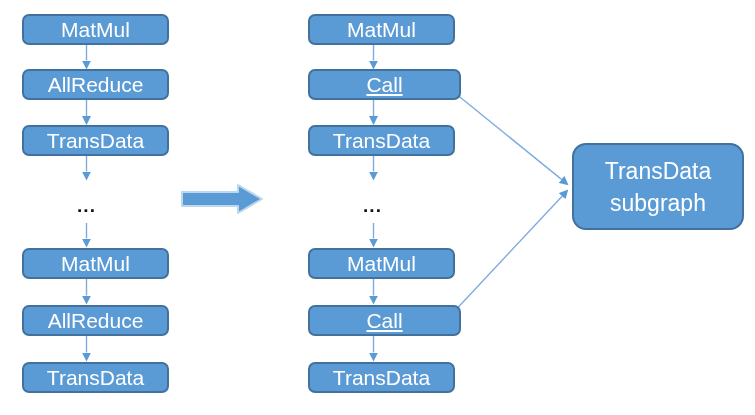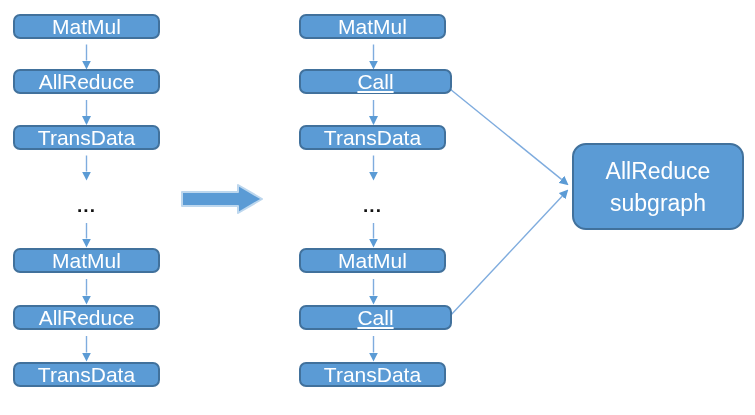--- a/index.html
+++ b/index.html
@@ -27,21 +27,21 @@
     border: 2px solid #41719C;
     border-radius: 7px;
     color: #ffffff;
     font-size: 21px;
     line-height: 1;
     display: flex;
     align-items: center;
     justify-content: center;
     white-space: nowrap;
   }
-  .node.small { width: 147px; height: 25px; }
+  .node.small { width: 147px; height: 31px; margin-left: 9px; }
   .left-col  { left: 13px; }
   .mid-col   { left: 299px; }
   .mid-col.wide { width: 153px; text-decoration: underline; }
   .subgraph-node {
     position: absolute;
     left: 572px; top: 143px;
     width: 172px; height: 87px;
     box-sizing: border-box;
     background: #5B9BD5;
     border: 2px solid #41719C;
@@ -114,15 +114,15 @@
   <div class="node small left-col" style="top:362px">TransData</div>
 
   <div class="node small mid-col" style="top:14px">MatMul</div>
   <div class="node small mid-col wide" style="top:69px">Call</div>
   <div class="node small mid-col" style="top:125px">TransData</div>
   <div class="ellipsis" style="left:299px">...</div>
   <div class="node small mid-col" style="top:248px">MatMul</div>
   <div class="node small mid-col wide" style="top:305px">Call</div>
   <div class="node small mid-col" style="top:362px">TransData</div>
 
-  <div class="subgraph-node">AllReduce subgraph</div>
+  <div class="subgraph-node">TransData subgraph</div>
 
 </div>
 
 </body></html>

